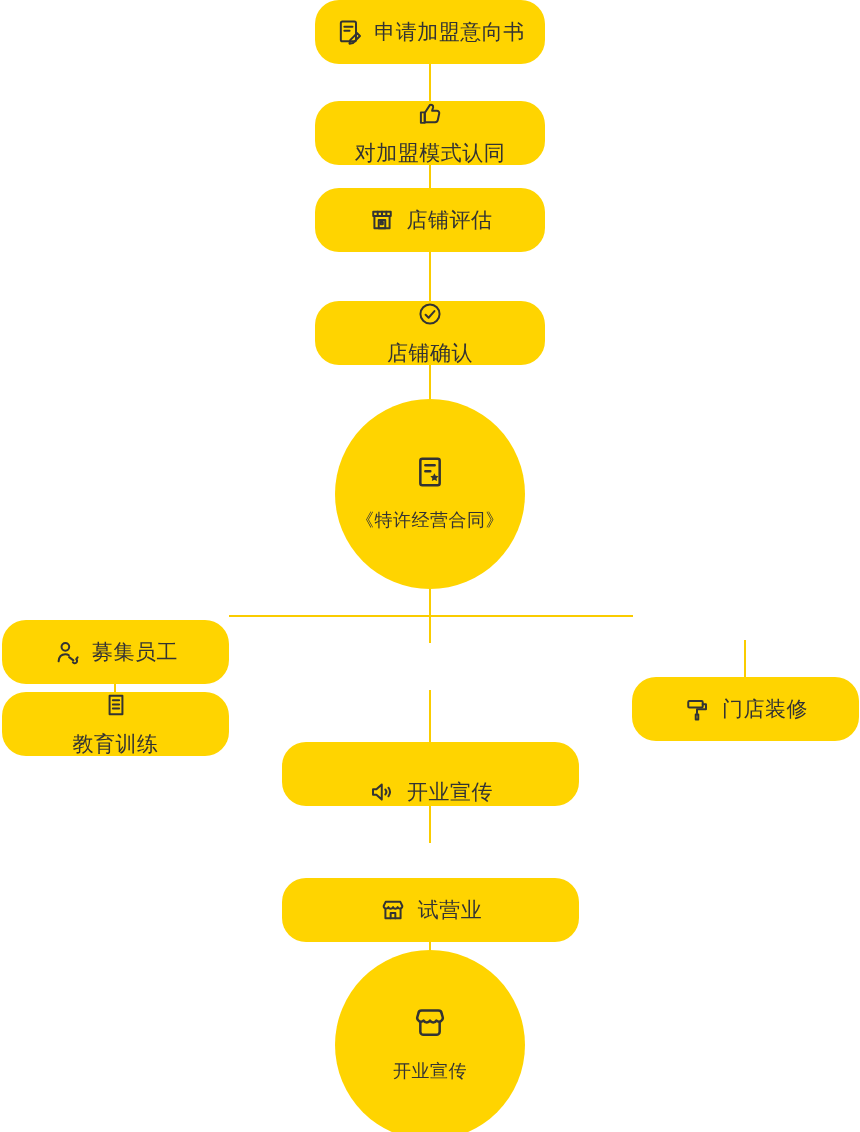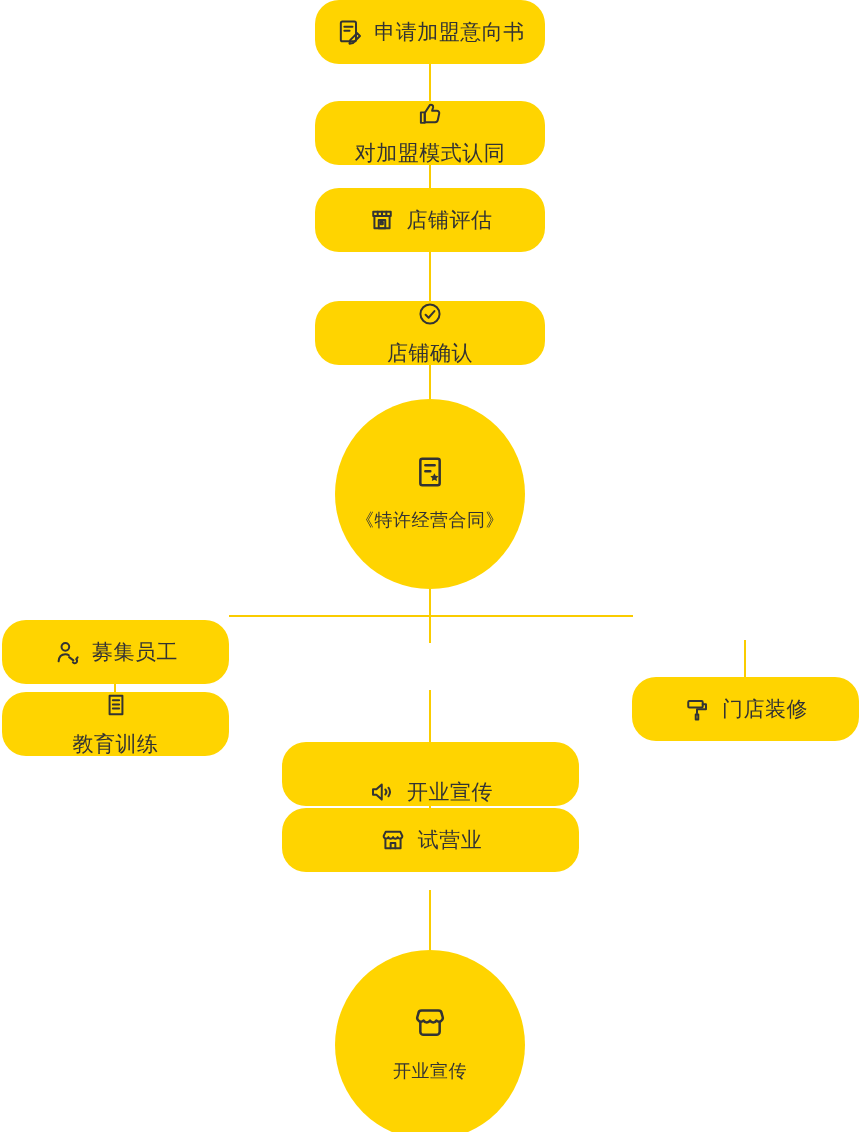--- a/index.html
+++ b/index.html
@@ -153,21 +153,21 @@
     <span class="icon">
       <svg width="28" height="28" viewBox="0 0 24 24">
         <path d="M4.3 9.6v4.8h2.9l4.6 4.1V5.5L7.2 9.6z"></path>
         <path d="M14.8 9.8a3.2 3.2 0 0 1 0 4.4"></path>
         <path d="M17.5 8.3a6.2 6.2 0 0 1 0 7.4"></path>
       </svg>
     </span>
     <span>开业宣传</span>
   </div>
 
-  <div class="node pill pill-center" style="top:808px;">
+  <div class="node pill pill-center" style="top:878px;">
     <span class="icon">
       <svg width="28" height="28" viewBox="0 0 24 24">
         <path d="M4 8.6L5.7 5h12.6L20 8.6a2.1 2.1 0 0 1-4 .9 2.1 2.1 0 0 1-4 0 2.1 2.1 0 0 1-4 0 2.1 2.1 0 0 1-4-.9z"></path>
         <path d="M5.5 11.6V19h13v-7.4"></path>
         <path d="M10 19v-4.4h4V19"></path>
       </svg>
     </span>
     <span>试营业</span>
   </div>
 

